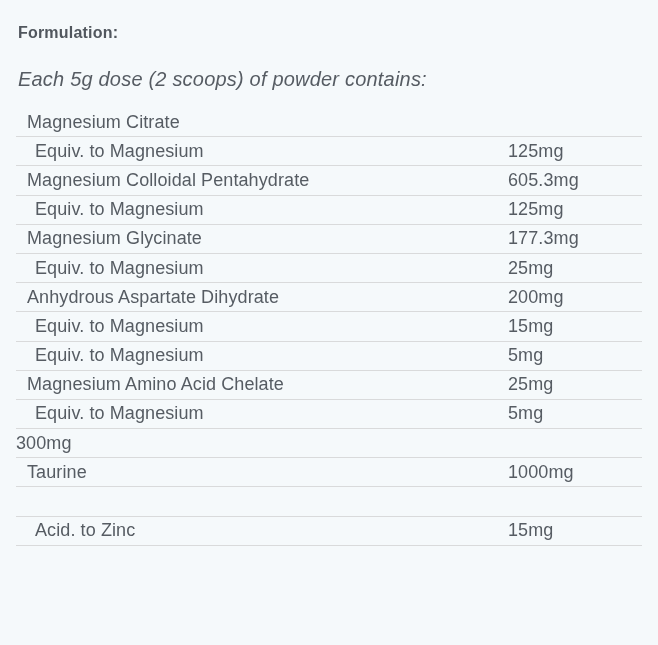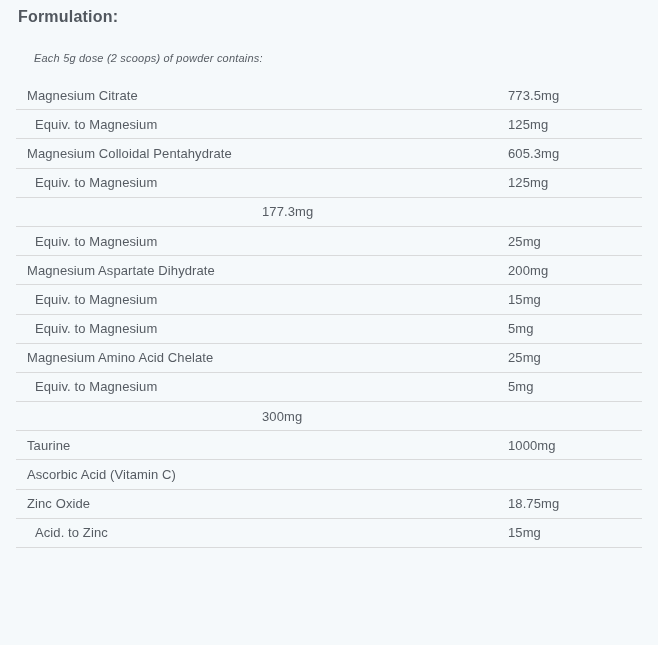--- a/index.html
+++ b/index.html
@@ -13,48 +13,47 @@
     background: #f5f9fb;
     font-family: "Liberation Sans", sans-serif;
     color: #565c63;
     -webkit-font-smoothing: antialiased;
   }
   .wrap {
     padding: 0 16px;
   }
   .heading {
     margin: 0;
-    padding-top: 8px;
+    padding-top: 24px;
     padding-left: 2px;
     font-size: 16px;
     font-weight: 700;
     letter-spacing: 0.2px;
     color: #51575e;
   }
   .subtitle {
-    margin: 16px;
+    margin: 0;
     margin-top: 26px;
     padding-left: 2px;
-    font-size: 11px;
+    font-size: 20px;
     font-style: italic;
     letter-spacing: 0.2px;
     color: #565c63;
   }
   .formulation-table {
     margin-top: 17px;
   }
   .row {
     display: flex;
     align-items: center;
     height: 29.2px;
     box-sizing: border-box;
     border-bottom: 1px solid #d9dadb;
-    font-size: 13px;
+    font-size: 18px;
     letter-spacing: 0.1px;
-    justify-content: center;
   }
   .row .label {
     flex: 1 1 auto;
     padding-left: 11px;
     white-space: nowrap;
     overflow: hidden;
   }
   .row.indent .label {
     padding-left: 19px;
   }
@@ -68,49 +67,49 @@
 <body>
 
 <div class="wrap">
   <h2 class="heading">Formulation:</h2>
 
   <p class="subtitle">Each 5g dose (2 scoops) of powder contains:</p>
 
   <div class="formulation-table">
   <div class="row">
     <span class="label">Magnesium Citrate</span>
-    <span class="value">773.5mg</span>
   </div>
 
   <div class="row indent">
     <span class="label">Equiv. to Magnesium</span>
     <span class="value">125mg</span>
   </div>
 
   <div class="row">
     <span class="label">Magnesium Colloidal Pentahydrate</span>
     <span class="value">605.3mg</span>
   </div>
 
   <div class="row indent">
     <span class="label">Equiv. to Magnesium</span>
     <span class="value">125mg</span>
   </div>
 
   <div class="row">
+    <span class="label">Magnesium Glycinate</span>
     <span class="value">177.3mg</span>
   </div>
 
   <div class="row indent">
     <span class="label">Equiv. to Magnesium</span>
     <span class="value">25mg</span>
   </div>
 
   <div class="row">
-    <span class="label">Magnesium Aspartate Dihydrate</span>
+    <span class="label">Anhydrous Aspartate Dihydrate</span>
     <span class="value">200mg</span>
   </div>
 
   <div class="row indent">
     <span class="label">Equiv. to Magnesium</span>
     <span class="value">15mg</span>
   </div>
 
 
   <div class="row indent">
@@ -133,26 +132,21 @@
   </div>
 
   <div class="row">
     <span class="label">Taurine</span>
     <span class="value">1000mg</span>
   </div>
 
 
 
   <div class="row">
-    <span class="label">Ascorbic Acid (Vitamin C)</span>
   </div>
 
-  <div class="row">
-    <span class="label">Zinc Oxide</span>
-    <span class="value">18.75mg</span>
-  </div>
 
   <div class="row indent">
     <span class="label">Acid. to Zinc</span>
     <span class="value">15mg</span>
   </div>
 </div>
 </div>
 
 </body></html>

